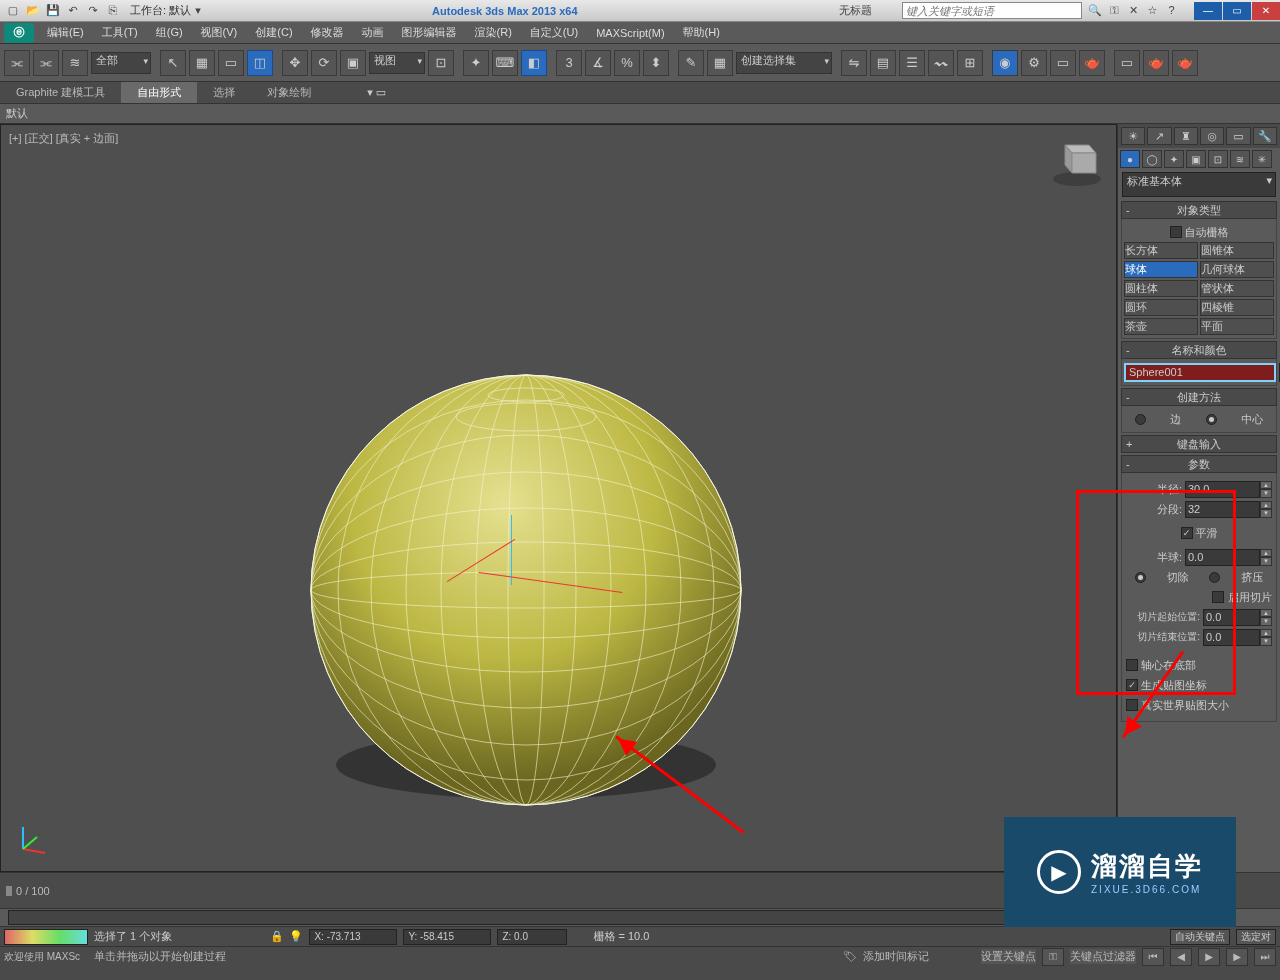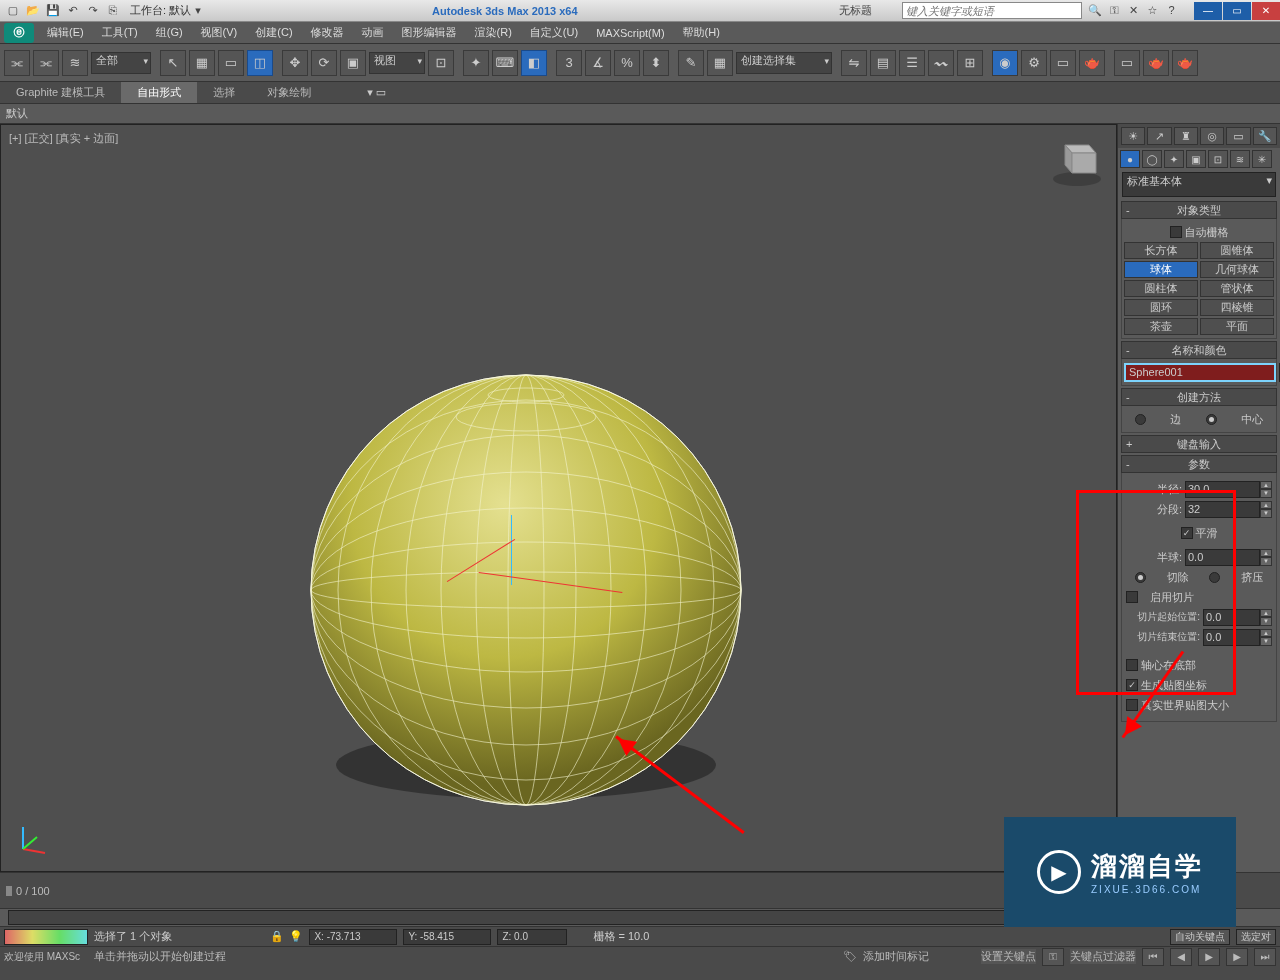--- a/index.html
+++ b/index.html
@@ -54,21 +54,21 @@
 #cmdsub{height:22px;display:flex;padding:2px;gap:2px}
 #cmdsub span{width:20px;height:18px;background:#555;border:1px solid #333;display:flex;align-items:center;justify-content:center;font-size:10px}
 #cmdsub span.sel{background:#2a6bbd}
 .pdrop{margin:2px 4px;height:25px;background:#3a3a3a;border:1px solid #222;color:#ccc;padding:1px 4px;position:relative}
 .pdrop::after{content:"▾";position:absolute;right:3px;top:1px}
 .rollhead{height:18px;background:#4a4a4a;border:1px solid #333;margin:2px 3px 0;display:flex;align-items:center;justify-content:center;color:#ccc;position:relative}
 .rollhead::before{content:"-";position:absolute;left:4px}
 .rollhead.plus::before{content:"+"}
 .rollbody{background:#5a5a5a;margin:0 3px;padding:3px 2px;border:1px solid #444;border-top:none}
 .objgrid{display:grid;grid-template-columns:1fr 1fr;gap:2px}
-.objbtn{height:17px;background:#4f4f4f;border:1px solid #333;text-align:center;color:#ccc;line-height:15px;font-size:11px}
+.objbtn{height:17px;background:#4f4f4f;border:1px solid #333;color:#ccc;line-height:15px;font-size:11px}
 .objbtn.sel{background:#2a6bbd;color:#fff}
 .prow{display:flex;align-items:center;height:20px;gap:3px}
 .prow label{color:#ccc;font-size:11px}
 .spinner{display:flex;height:17px;flex:1}
 .spinner input{flex:1;background:#3a3a3a;border:1px solid #222;color:#ccc;padding:0 2px;font-size:11px;width:40px}
 .spinner .sp{width:12px;display:flex;flex-direction:column}
 .spinner .sp span{flex:1;background:#666;border:1px solid #333;font-size:6px;text-align:center;line-height:6px;color:#ccc}
 .nameinput{flex:1;height:19px;background:#7f1d1d;border:2px solid #7dd3fc;color:#ccc;padding:0 3px}
 .swatch{width:19px;height:19px;background:#c9b94a;border:1px solid #222}
 .chk{width:12px;height:12px;border:1px solid #222;background:#3a3a3a;display:inline-flex;align-items:center;justify-content:center;font-size:9px;color:#ccc}
@@ -334,21 +334,21 @@
               <span>▼</span>
             </div>
           </div>
         </div>
       <div class="prow" style="justify-content:space-around">
         <span class="rad on"></span>
           <label>切除</label>
         <span class="rad"></span>
           <label>挤压</label>
       </div>
-      <div class="prow" style="justify-content:flex-start;gap:12px">
+      <div class="prow" style="justify-content:flex-end;gap:4px">
           <span class="chk"></span>
           <label>启用切片</label>
         </div>
       <div class="prow">
           <label style="width:74px;text-align:right;font-size:10px">切片起始位置:</label>
           <div class="spinner">
             <input value="0.0" style="">
             <div class="sp">
               <span>▲</span>
               <span>▼</span>

